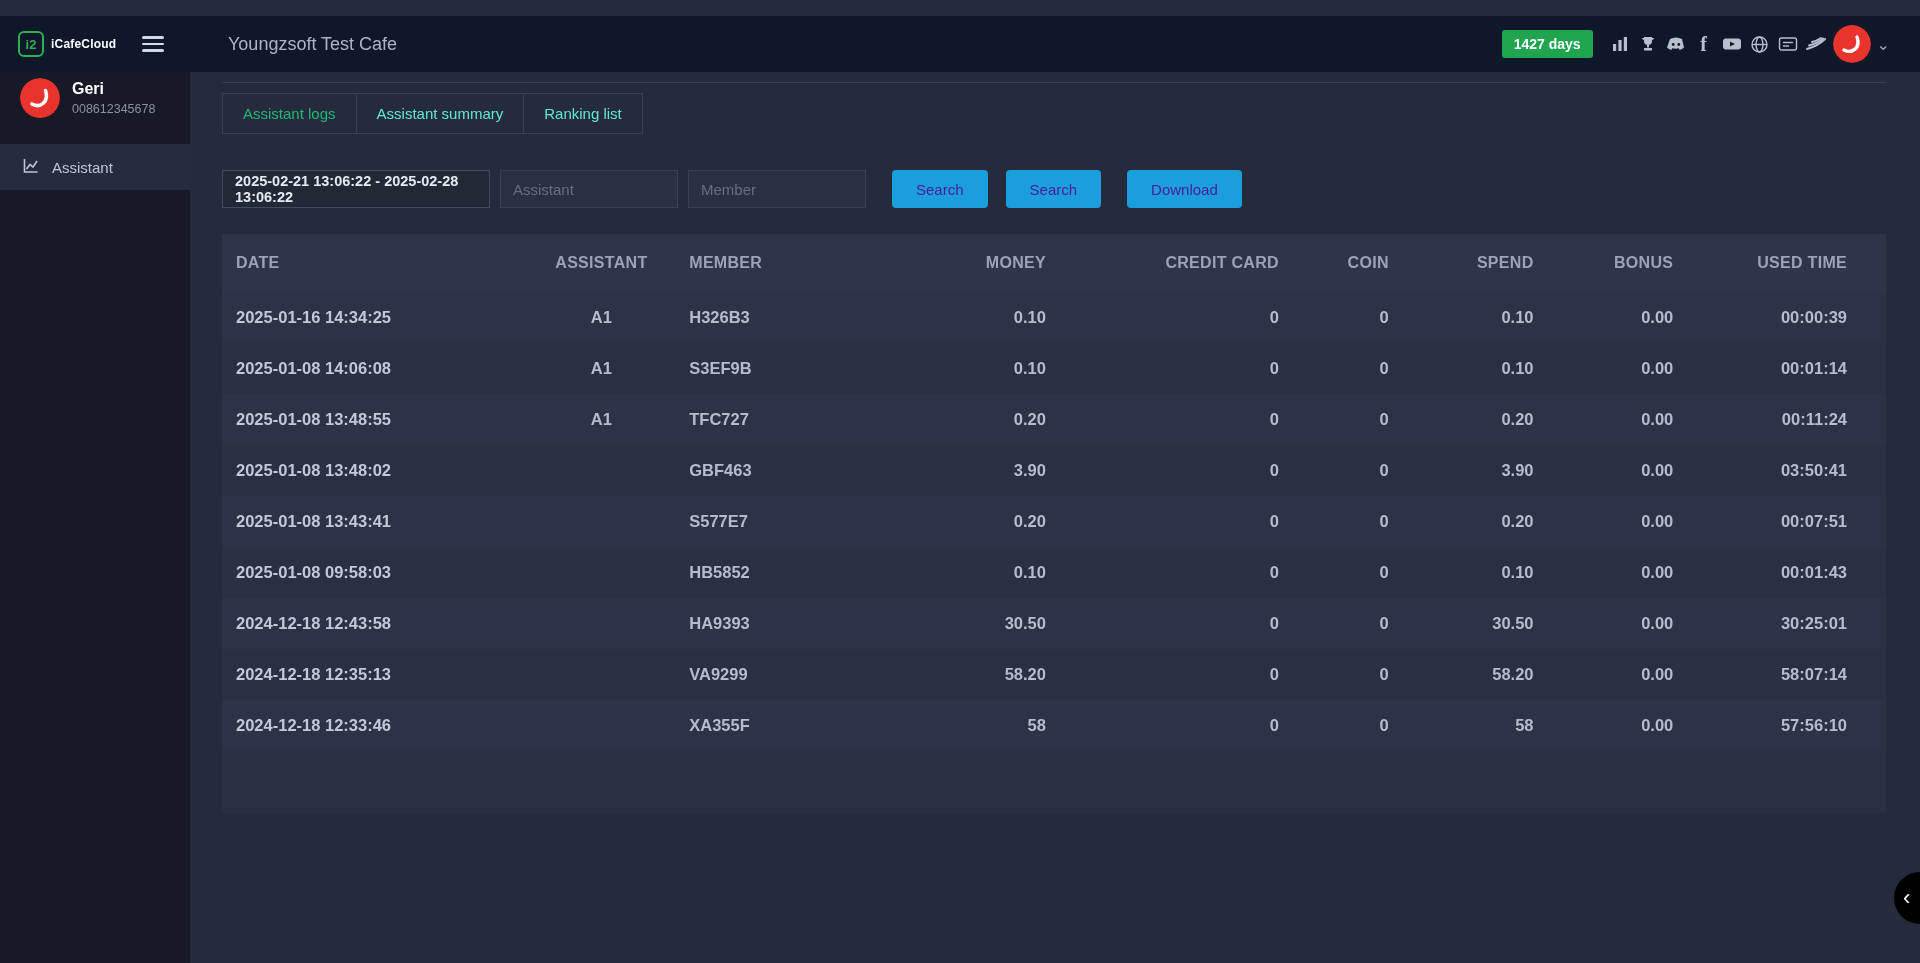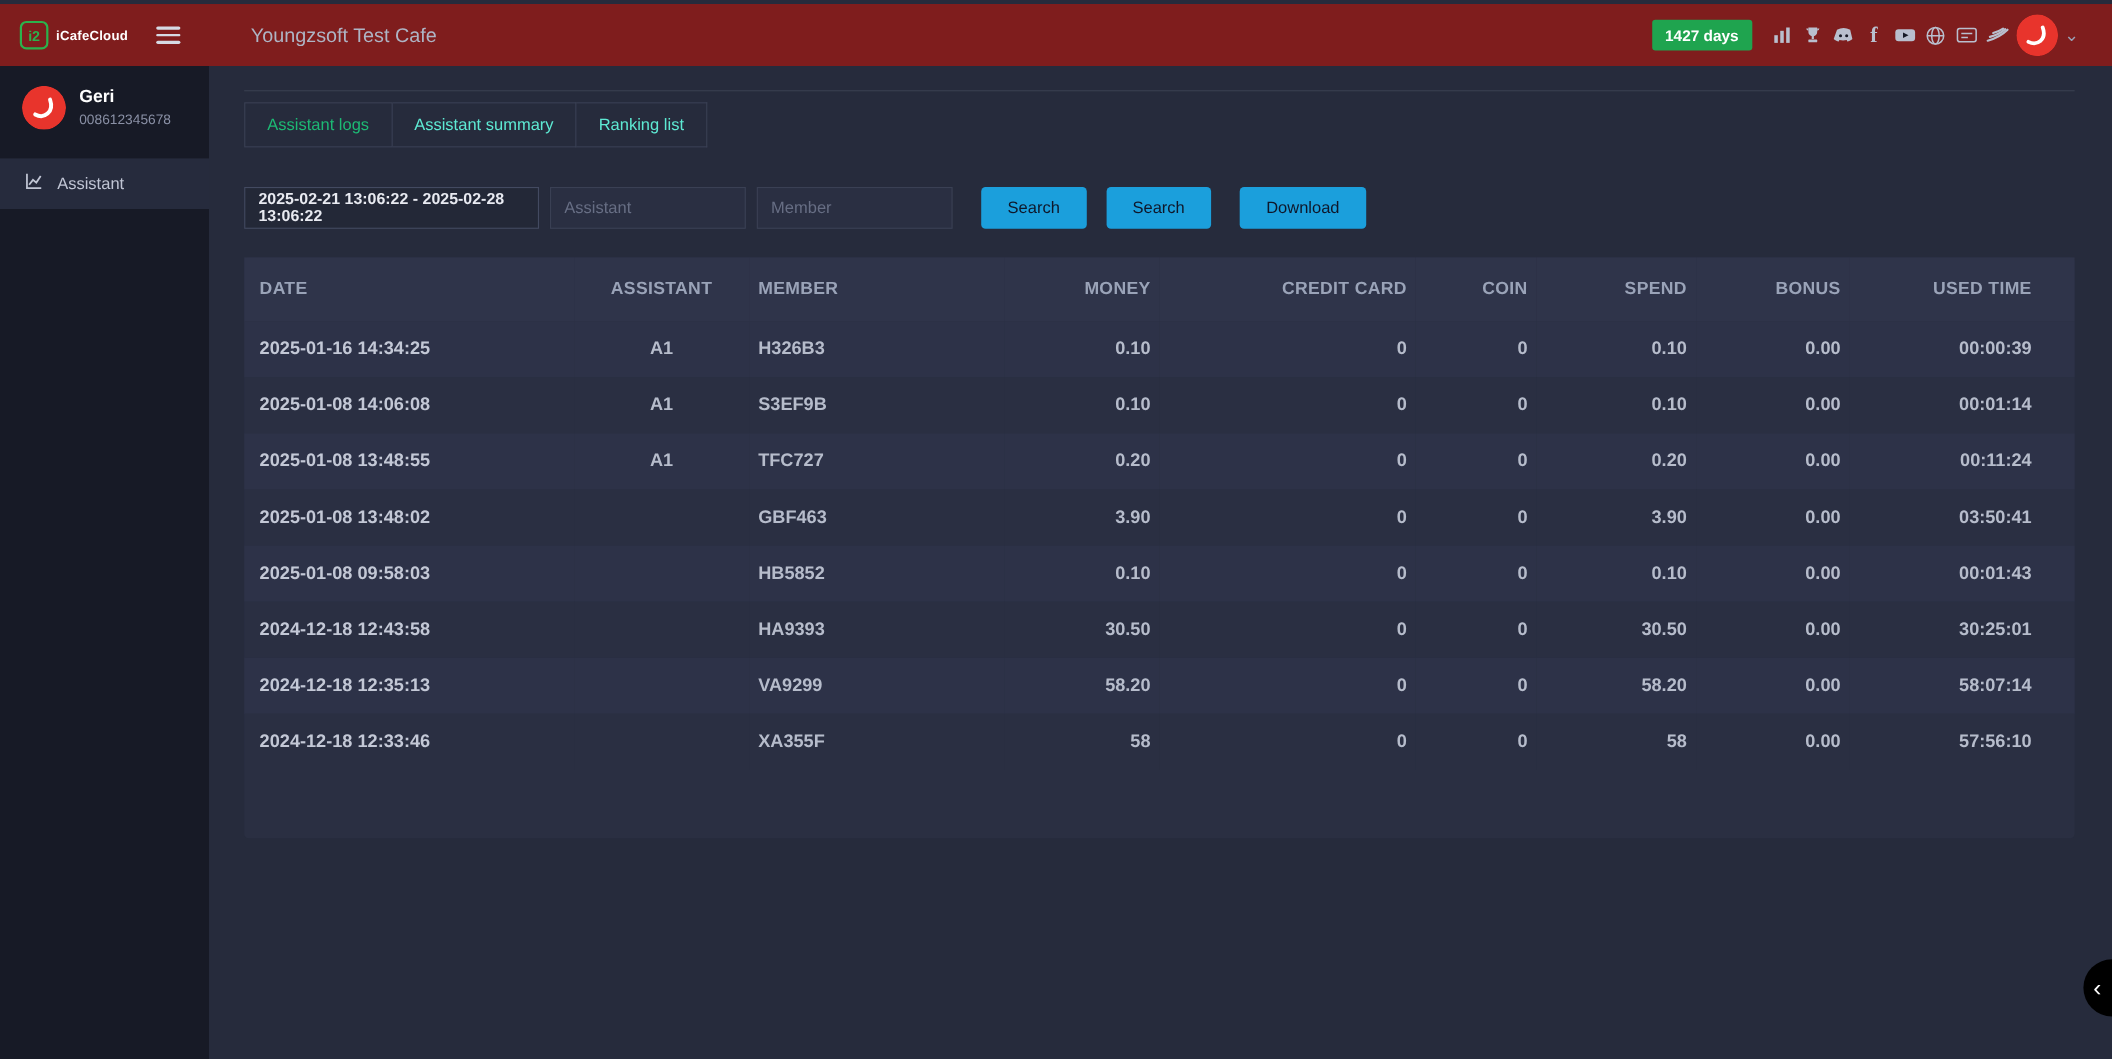--- a/index.html
+++ b/index.html
@@ -6,22 +6,22 @@
   html,body { margin:0; padding:0; }
   body {
     width:1920px; height:963px; overflow:hidden;
     background:#262b3c;
     font-family:"Liberation Sans", sans-serif;
     color:#c7cbd8;
   }
 
   
   .topbar {
-    position:fixed; top:4px; left:0; right:0; height:56px;
-    background:#7f1d1d; display:flex; align-items:center; z-index:20;
+    position:fixed; top:16px; left:0; right:0; height:56px;
+    background:#0f172a; display:flex; align-items:center; z-index:20;
   }
   .topbar-left { width:190px; display:flex; align-items:center; padding-left:18px; flex:none; }
   .brand { display:flex; align-items:center; gap:7px; }
   .brand-logo {
     width:26px; height:26px; border:2px solid #2bb24c; border-radius:6px;
     color:#2bb24c; font-weight:bold; font-size:13px;
     display:flex; align-items:center; justify-content:center;
   }
   .brand-name { color:#ffffff; font-weight:bold; font-size:12px; letter-spacing:0.2px; }
   .hamburger { margin-left:26px; width:22px; cursor:pointer; }
@@ -75,21 +75,21 @@
     font-family:"Liberation Sans", sans-serif;
   }
   .text-input {
     height:38px; width:178px; background:#2a2f42; border:1px solid #3a4054;
     color:#d5d9e4; font-size:15px; padding:0 12px; outline:none;
     font-family:"Liberation Sans", sans-serif;
   }
   .text-input::placeholder { color:#676e84; }
   .btn {
     height:38px; border:none; border-radius:4px; background:#1b9fdc;
-    color:#0f172a; font-size:15px; padding:0 24px; cursor:pointer;
+    color:#4c1d95; font-size:15px; padding:0 24px; cursor:pointer;
     font-family:"Liberation Sans", sans-serif; margin-left:8px;
   }
   .btn.first { margin-left:16px; }
   .btn.download { margin-left:16px; }
 
   
   .panel { margin-top:26px; background:#2a2f42; border-radius:4px; padding-bottom:62px; }
   table { width:100%; border-collapse:collapse; table-layout:fixed; }
   thead th {
     background:#2f344a; color:#9aa3b8; font-size:16px; font-weight:bold;
@@ -306,20 +306,31 @@
             <td class="al-c"></td>
             <td class="al-l">GBF463</td>
             <td class="al-r">3.90</td>
             <td class="al-r">0</td>
             <td class="al-r">0</td>
             <td class="al-r">3.90</td>
             <td class="al-r">0.00</td>
             <td class="al-r">03:50:41</td>
           </tr>
           <tr>
+            <td class="al-l c-date">2025-01-08 13:43:41</td>
+            <td class="al-c"></td>
+            <td class="al-l">S577E7</td>
+            <td class="al-r">0.20</td>
+            <td class="al-r">0</td>
+            <td class="al-r">0</td>
+            <td class="al-r">0.20</td>
+            <td class="al-r">0.00</td>
+            <td class="al-r">00:07:51</td>
+          </tr>
+          <tr>
             <td class="al-l c-date">2025-01-08 09:58:03</td>
             <td class="al-c"></td>
             <td class="al-l">HB5852</td>
             <td class="al-r">0.10</td>
             <td class="al-r">0</td>
             <td class="al-r">0</td>
             <td class="al-r">0.10</td>
             <td class="al-r">0.00</td>
             <td class="al-r">00:01:43</td>
           </tr>

